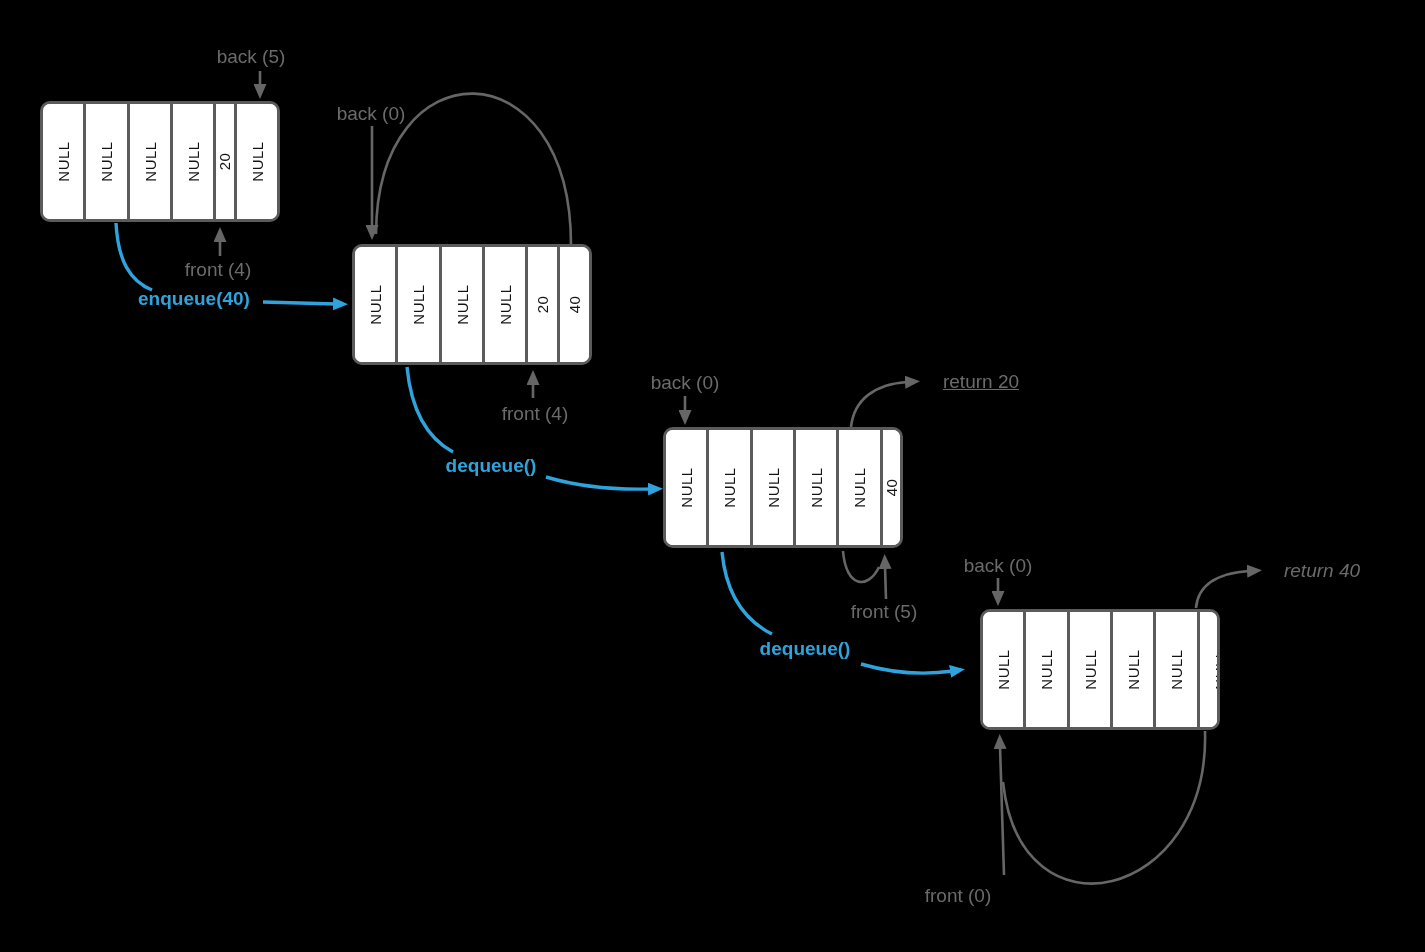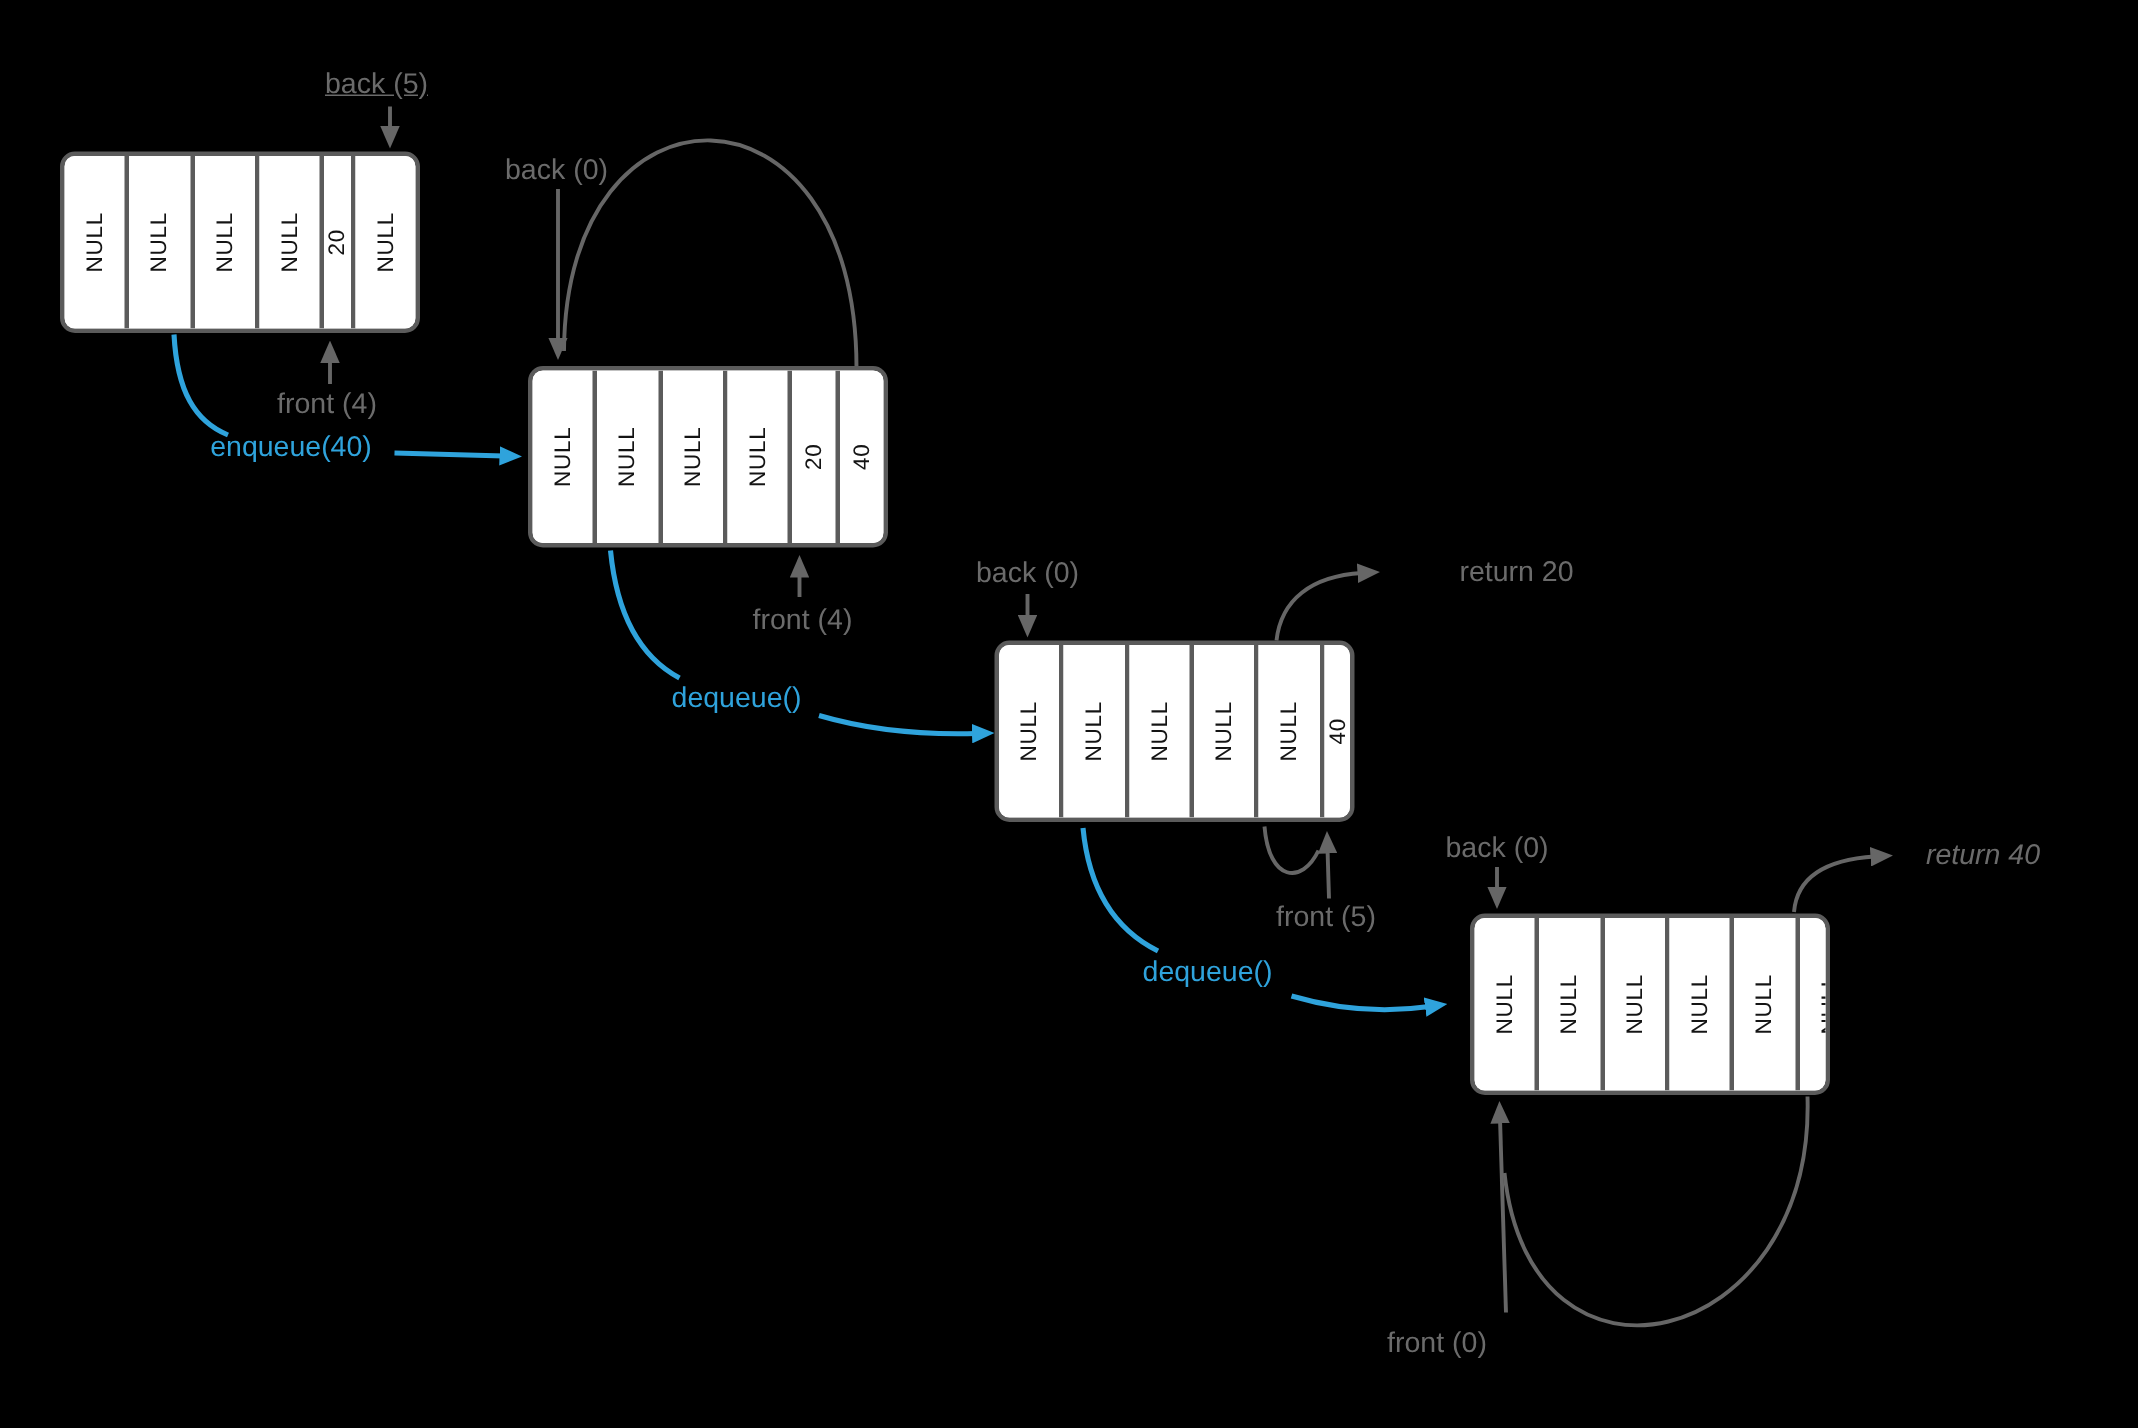--- a/index.html
+++ b/index.html
@@ -39,21 +39,21 @@
     position:absolute;
     transform:translateX(-50%);
     font-size:19px;
     color:#6b6b6b;
     white-space:nowrap;
   }
   .op-label{
     position:absolute;
     transform:translateX(-50%);
     font-size:19px;
-    font-weight:normal;
+    font-weight:bold;
     color:#2fa3dc;
     white-space:nowrap;
   }
 </style>
 </head>
 <body>
 
 <div class="canvas">
 
   <svg class="arrow-layer" width="1425" height="952" viewBox="0 0 1425 952" fill="none">
@@ -104,21 +104,21 @@
     <div class="cell">
         <span>NULL</span>
       </div>
     <div class="cell">
         <span>20</span>
       </div>
     <div class="cell">
         <span>NULL</span>
       </div>
   </div>
-  <div class="ptr-label" style="left:251px;top:46px;text-decoration:underline;">back (5)</div>
+  <div class="ptr-label" style="left:251px;top:46px;">back (5)</div>
   <div class="ptr-label" style="left:218px;top:259px;">front (4)</div>
   <div class="op-label" style="left:194px;top:288px;">enqueue(40)</div>
 
   <div class="queue-box" style="left:352px;top:244px;">
     <div class="cell">
         <span>NULL</span>
       </div>
     <div class="cell">
         <span>NULL</span>
       </div>
@@ -153,21 +153,21 @@
         <span>NULL</span>
       </div>
     <div class="cell">
         <span>NULL</span>
       </div>
     <div class="cell">
         <span>40</span>
       </div>
   </div>
   <div class="ptr-label" style="left:685px;top:372px;">back (0)</div>
-  <div class="ptr-label" style="left:1011px;top:371px;">return 20</div>
+  <div class="ptr-label" style="left:981px;top:371px;text-decoration:underline;">return 20</div>
   <div class="ptr-label" style="left:884px;top:601px;">front (5)</div>
   <div class="op-label" style="left:805px;top:638px;">dequeue()</div>
 
   <div class="queue-box" style="left:980px;top:609px;">
     <div class="cell">
         <span>NULL</span>
       </div>
     <div class="cell">
         <span>NULL</span>
       </div>

